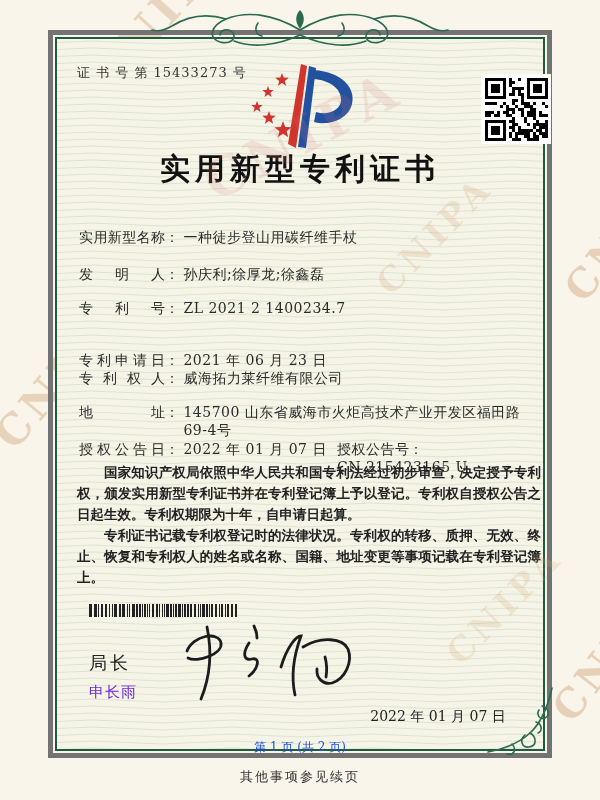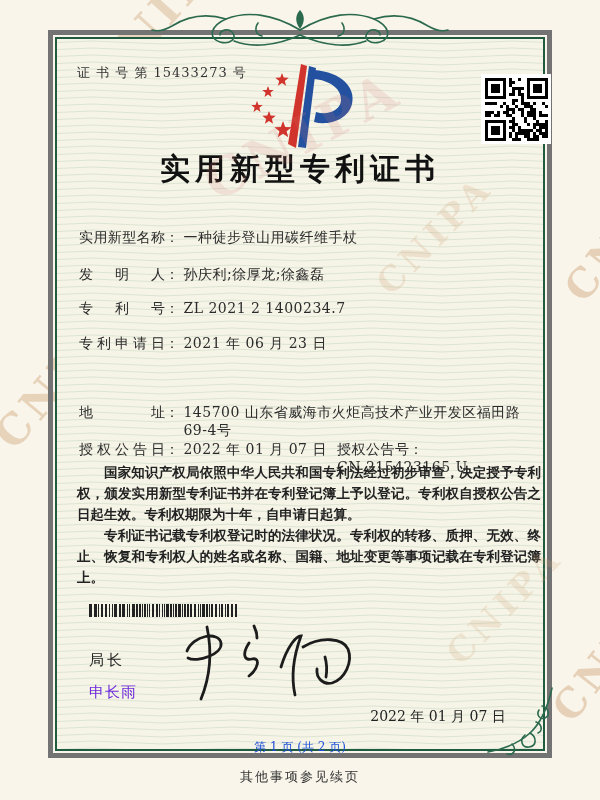--- a/index.html
+++ b/index.html
@@ -48,21 +48,21 @@
   .f-value { display:inline-block; letter-spacing:.5px; vertical-align:top; max-width:356px; }
   .f-group2 { position:absolute; left:258px; top:0; }
   .f-group2 .f-label { width:72px; }
 
   .body-text { left:20px; top:423px; width:464px; font-size:13.5px; line-height:1.55;
                text-align:justify; color:#222;font-weight:bold; }
   .body-text p { text-indent:2em; }
 
   .barcode { left:32px; top:565px; width:154px; height:13px; }
 
-  .sig-title { left:32px; top:612px; font-size:15px; letter-spacing:3px; color:#222; }
+  .sig-title { left:32px; top:612px; font-size:18px; letter-spacing:3px; color:#222; }
   .sig-name  { left:32px; top:644px; font-size:15px; letter-spacing:1px; color:#6d28d9; }
   .signature { left:100px; top:580px; }
 
   .issue-date { left:291px; top:669px; width:180px; text-align:center; font-size:14px; color:#222; }
   .page-info  { left:0; top:700px; width:100%; text-align:center; font-size:12px; color:#1d4ed8; }
 
   .footer-note { position:absolute; left:0; top:768px; width:100%; text-align:center;
                  font-size:13px; letter-spacing:2px; color:#333; z-index:2; }
 </style>
 </head>
@@ -253,23 +253,27 @@
           <span class="f-value">一种徒步登山用碳纤维手杖</span>
         </div>
         <div class="abs field" style="top:227px">
           <span class="f-label">发明人</span><span class="f-colon">：</span>
           <span class="f-value">孙庆利;徐厚龙;徐鑫磊</span>
         </div>
         <div class="abs field" style="top:261px">
           <span class="f-label">专利号</span><span class="f-colon">：</span>
           <span class="f-value">ZL 2021 2 1400234.7</span>
         </div>
-        <div class="abs field" style="top:296px">
+        <div class="abs field" style="top:313px">
           <span class="f-label">专利申请日</span><span class="f-colon">：</span>
           <span class="f-value">2021 年 06 月 23 日</span>
+        </div>
+        <div class="abs field" style="top:331px">
+          <span class="f-label">专利权人</span><span class="f-colon">：</span>
+          <span class="f-value">威海拓力莱纤维有限公司</span>
         </div>
         <div class="abs field" style="top:365px">
           <span class="f-label">地址</span><span class="f-colon">：</span>
           <span class="f-value" style="width:352px">145700 山东省威海市火炬高技术产业开发区福田路 69-4号</span>
         </div>
         <div class="abs field" style="top:402px">
           <span class="f-label">授权公告日</span><span class="f-colon">：</span>
           <span class="f-value">2022 年 01 月 07 日</span>
           <span class="f-group2">
             <span class="f-label">授权公告号</span><span class="f-colon">：</span>

